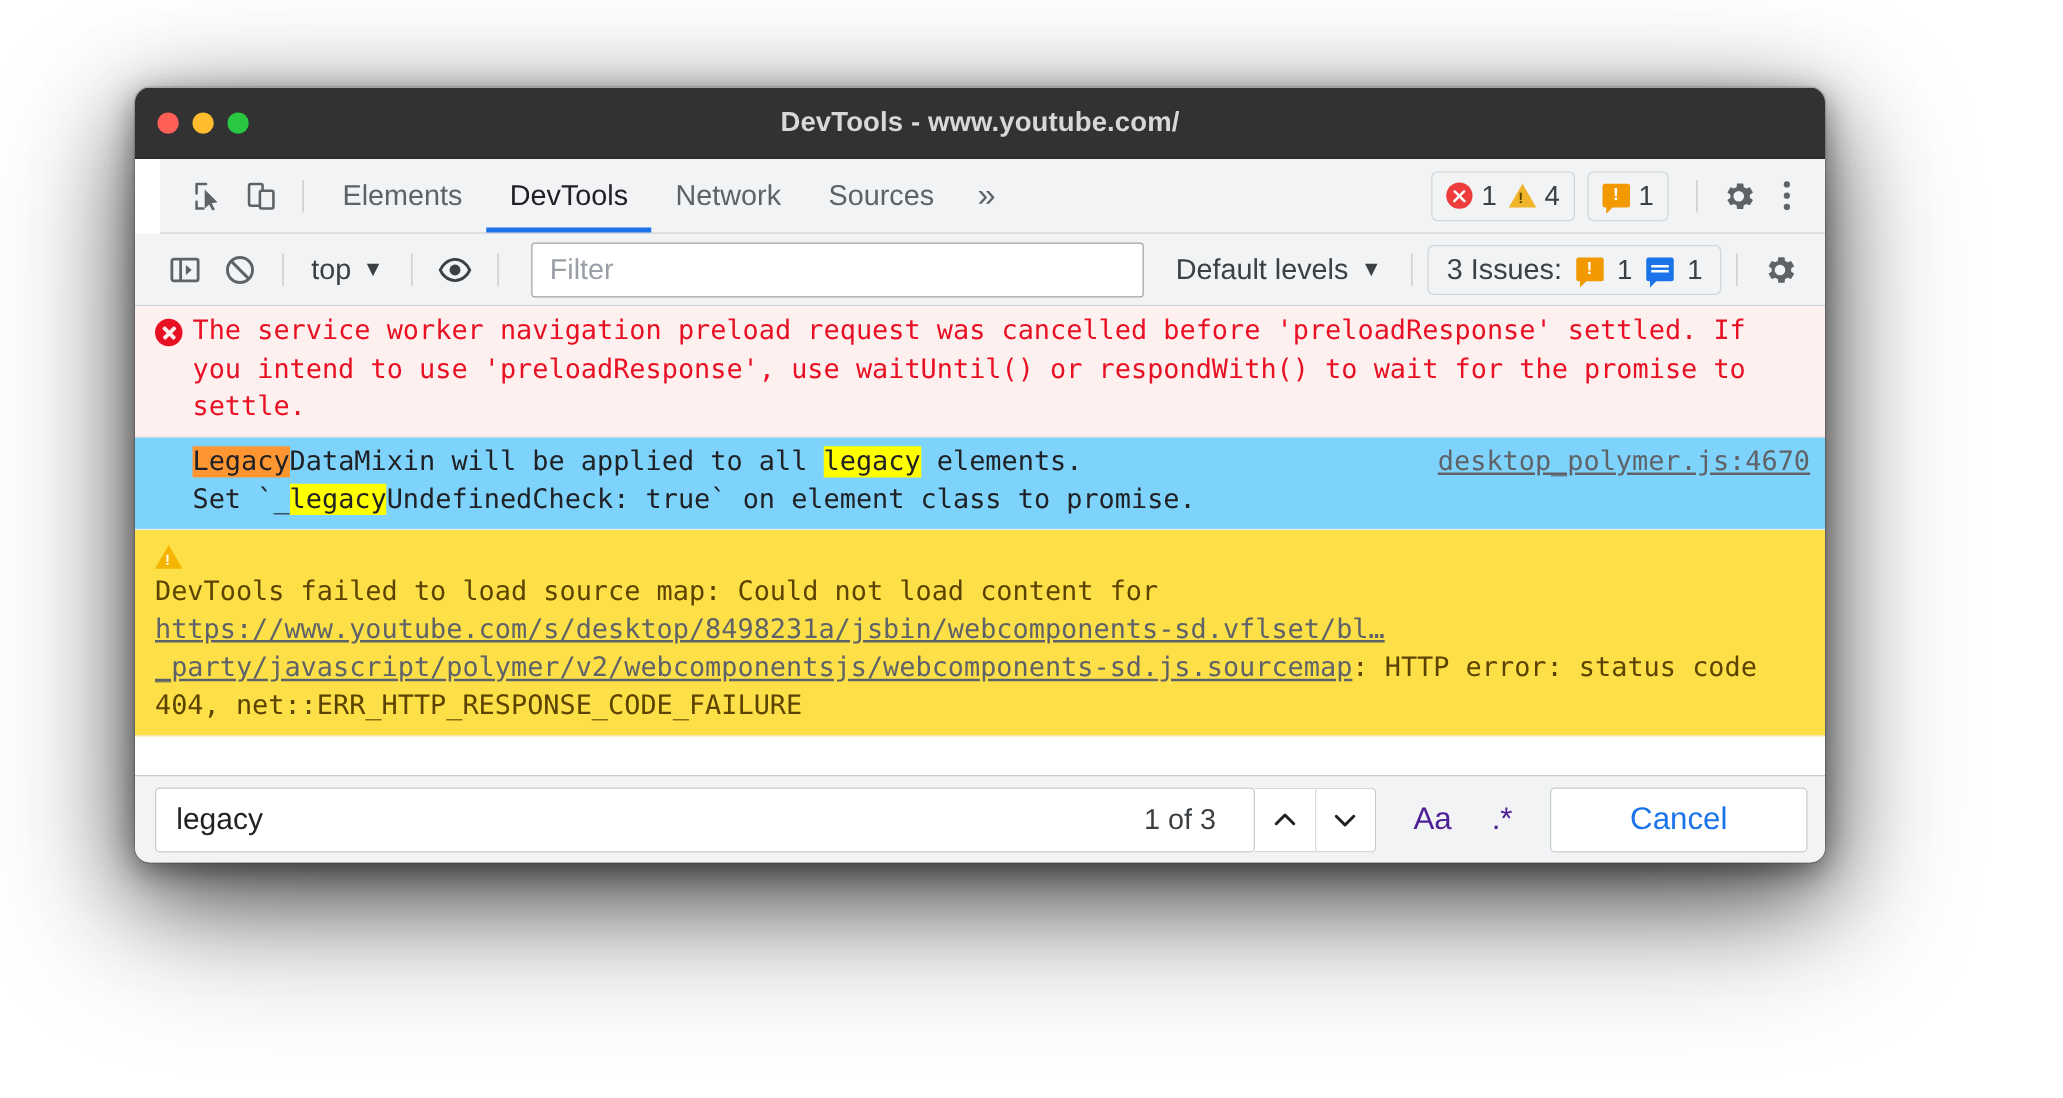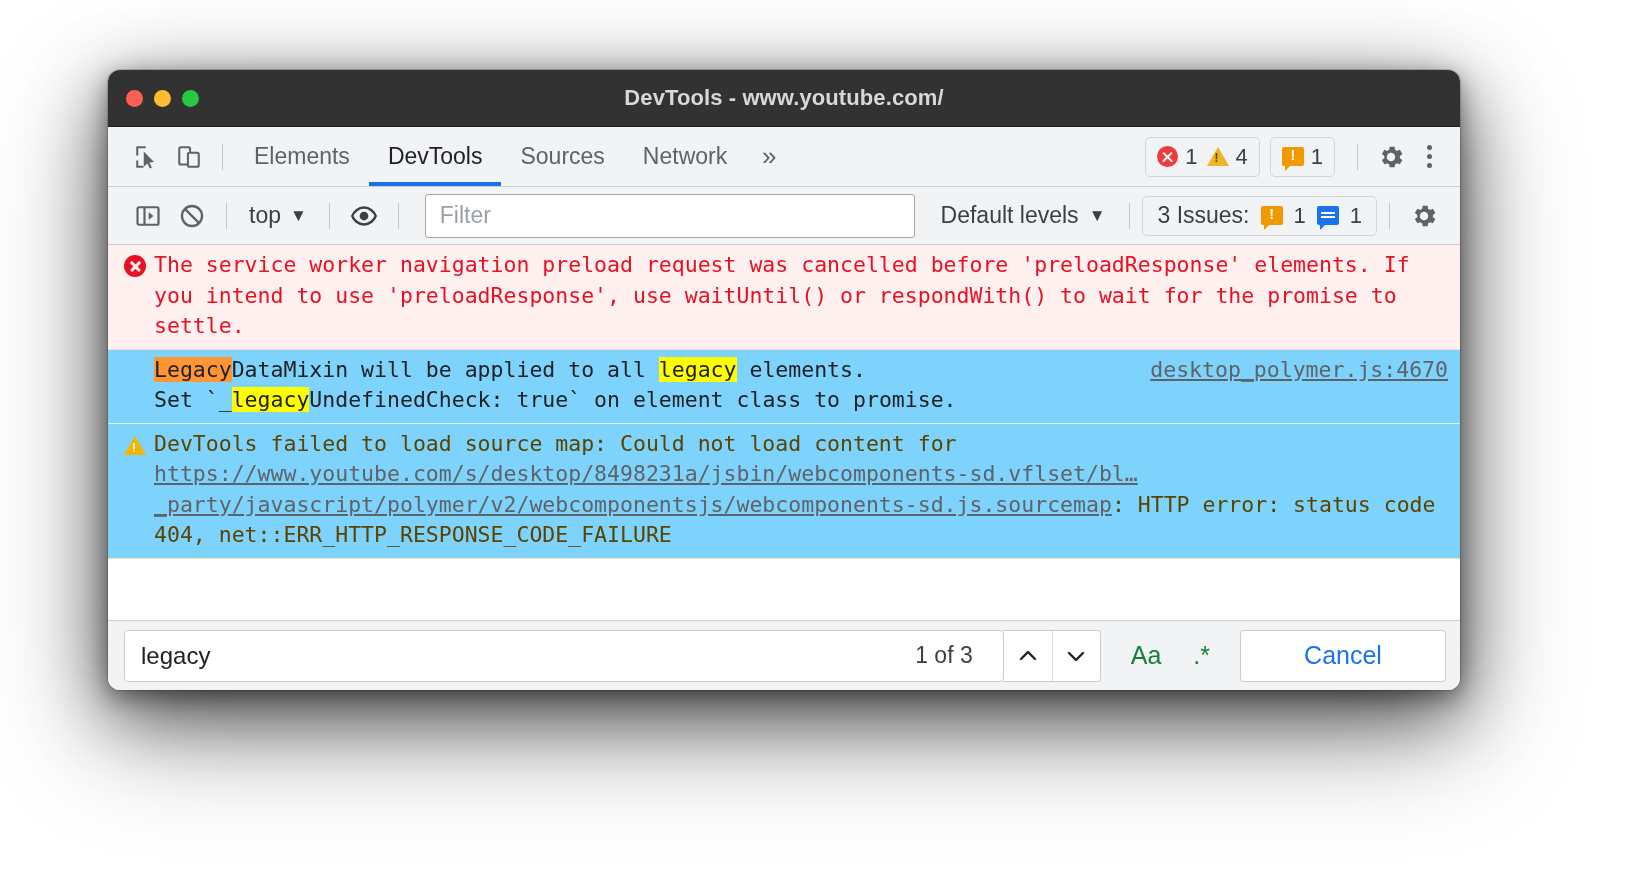--- a/index.html
+++ b/index.html
@@ -64,20 +64,21 @@
 
   
   .tabbar {
     height: 60px;
     flex: 0 0 60px;
     background: #f1f3f4;
     display: flex;
     align-items: center;
     border-bottom: 1px solid #cacccd;
     padding: 0 14px 0 18px;
+    margin-left: 20px;
   }
   .tb-icon {
     width: 42px; height: 42px;
     display: flex; align-items: center; justify-content: center;
     border-radius: 4px;
     flex: 0 0 auto;
   }
   .vsep {
     width: 1px; height: 26px;
     background: #c3c6c8;
@@ -266,21 +267,21 @@
     line-height: 1.42;
   }
   .msg {
     display: flex;
     padding: 5px 12px 7px 16px;
     border-bottom: 1px solid #e6e6e6;
     position: relative;
   }
   .msg-error   { background: #fff0f0; border-bottom-color: #ffd6d6; color: #e81123; }
   .msg-plain   { background: #7dd3fc; border-bottom-color: #ebebeb; color: #202124; }
-  .msg-warn    { background: #7dd3fc; border-bottom-color: #f3e8b8; color: #5c4400; }
+  .msg-warn    { background: #fde047; border-bottom-color: #f3e8b8; color: #5c4400; flex-direction: column; }
 
   .msg-ic {
     width: 30px; flex: 0 0 30px;
     padding-top: 5px;
     display: flex; justify-content: flex-start;
   }
   .msg-body {
     flex: 1 1 auto;
     white-space: pre-wrap;
     word-break: break-word;
@@ -371,21 +372,21 @@
     width: 48px;
     display: flex; align-items: center; justify-content: center;
     font-size: 22px; color: #202124;
   }
   .nav-btn + .nav-btn { border-left: 1px solid #dadce0; }
   .toggle-btn {
     padding: 0 16px;
     height: 48px;
     display: flex; align-items: center; justify-content: center;
     font-size: 25px;
-    color: #15803d;
+    color: #4c1d95;
     border-radius: 4px;
     white-space: nowrap;
   }
   .cancel-btn {
     flex: 0 0 auto;
     height: 52px;
     min-width: 206px;
     background: #fff;
     border: 1px solid #c9cccf;
     border-radius: 4px;
@@ -426,24 +427,24 @@
       <div class="vsep"></div>
 
       <div class="tabs">
         <div class="tab">
           <span>Elements</span>
         </div>
         <div class="tab active">
           <span>DevTools</span>
         </div>
         <div class="tab">
+          <span>Network</span>
+        </div>
+        <div class="tab">
           <span>Sources</span>
-        </div>
-        <div class="tab">
-          <span>Network</span>
         </div>
       </div>
       <div class="chev-more">»</div>
 
       <div class="spacer"></div>
 
       <div class="counter-group">
         <div class="cnt">
           <span class="ic-error"></span>
           <span class="cnt-num">1</span>
@@ -528,21 +529,21 @@
         </svg>
       </div>
     </div>
 
     <div class="console-body">
 
       <div class="msg msg-error">
         <div class="msg-ic">
           <span class="err-dot"></span>
         </div>
-        <div class="msg-body">The service worker navigation preload request was cancelled before 'preloadResponse' elements. If you intend to use 'preloadResponse', use waitUntil() or respondWith() to wait for the promise to settle.</div>
+        <div class="msg-body">The service worker navigation preload request was cancelled before 'preloadResponse' settled. If you intend to use 'preloadResponse', use waitUntil() or respondWith() to wait for the promise to settle.</div>
       </div>
 
       <div class="msg msg-plain">
         <div class="msg-ic"></div>
         <div class="msg-body"><span class="hl-o">Legacy</span><span>DataMixin will be applied to all </span><span class="hl-y">legacy</span><span> elements.
 Set `_</span><span class="hl-y">legacy</span><span>UndefinedCheck: true` on element class to promise.</span></div>
         <div class="msg-link">desktop_polymer.js:4670</div>
       </div>
 
       <div class="msg msg-warn">

